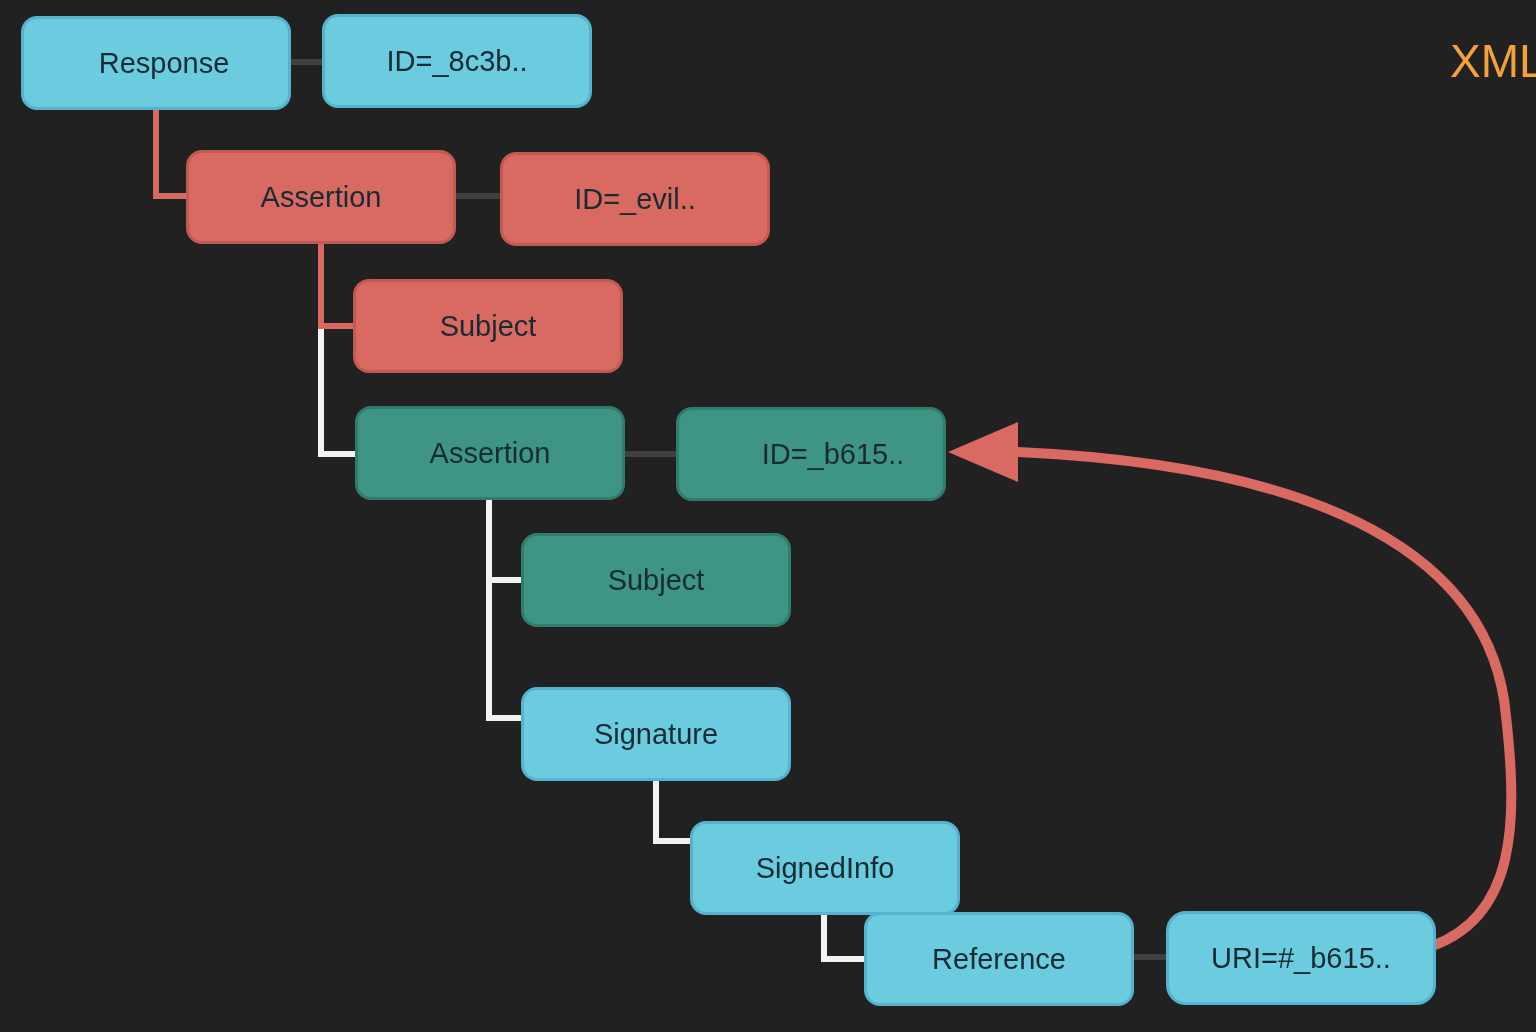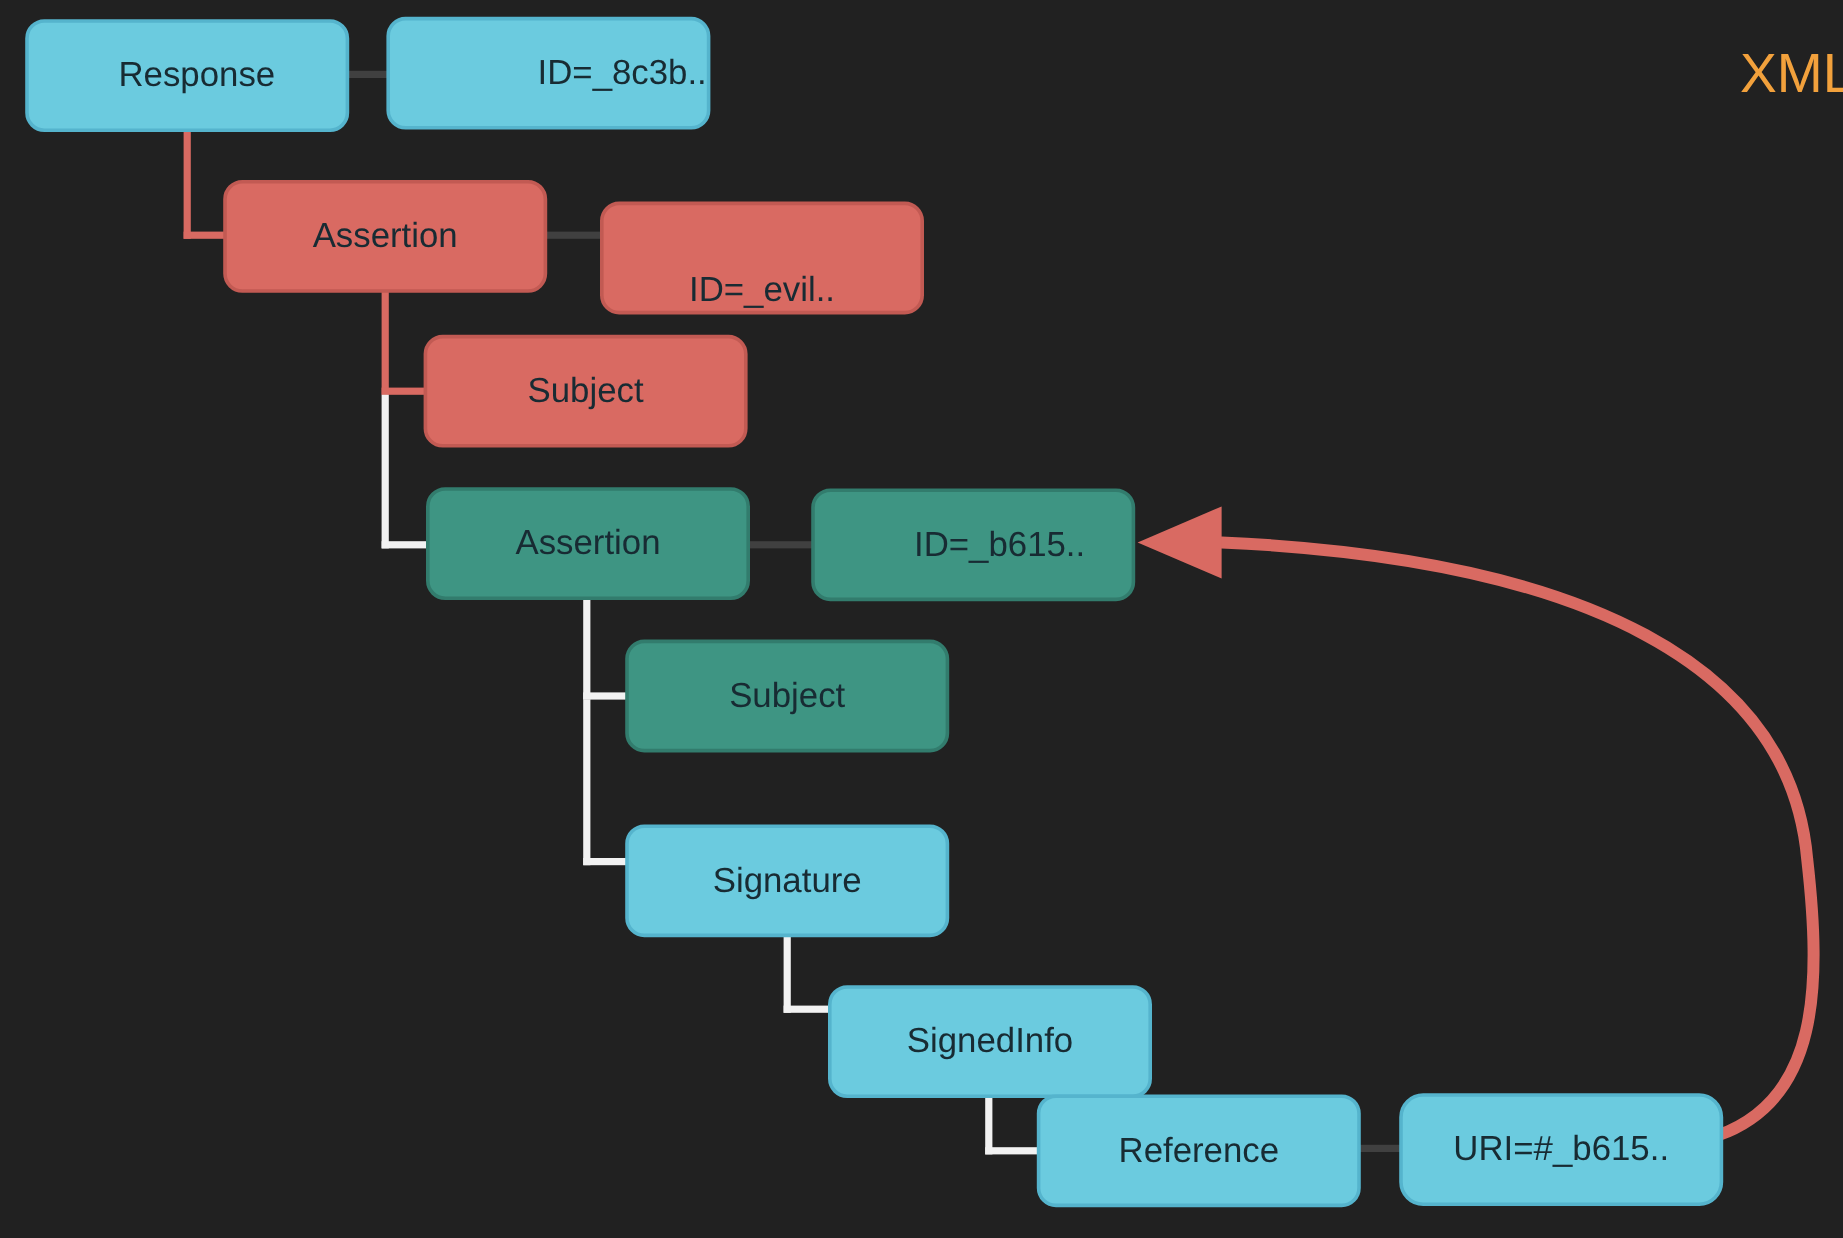--- a/index.html
+++ b/index.html
@@ -85,28 +85,28 @@
   <svg id="arrow-svg" width="1536" height="1032" viewBox="0 0 1536 1032">
     <path d="M 1432 946
              C 1516 916, 1518 822, 1506 716
              C 1492 556, 1324 466, 1018 452" fill="none" stroke="#d96a62" stroke-width="10" stroke-linecap="round"></path>
     <polygon points="948,452 1018,422 1018,482" fill="#d96a62"></polygon>
   </svg>
 
   <div class="node node-cyan" style="left:21px; top:16px;padding-left:16px;">
     <span>Response</span>
   </div>
-  <div class="node node-cyan" style="left:322px; top:14px;justify-content:flex-end;">
+  <div class="node node-cyan" style="left:322px; top:14px;">
     <span>ID=_8c3b..</span>
   </div>
 
   <div class="node node-red" style="left:186px; top:150px;">
     <span>Assertion</span>
   </div>
-  <div class="node node-red" style="left:500px; top:168px;align-items:flex-end;">
+  <div class="node node-red" style="left:500px; top:152px;">
     <span>ID=_evil..</span>
   </div>
 
   <div class="node node-red" style="left:353px; top:279px;">
     <span>Subject</span>
   </div>
 
   <div class="node node-teal" style="left:355px; top:406px;">
     <span>Assertion</span>
   </div>

